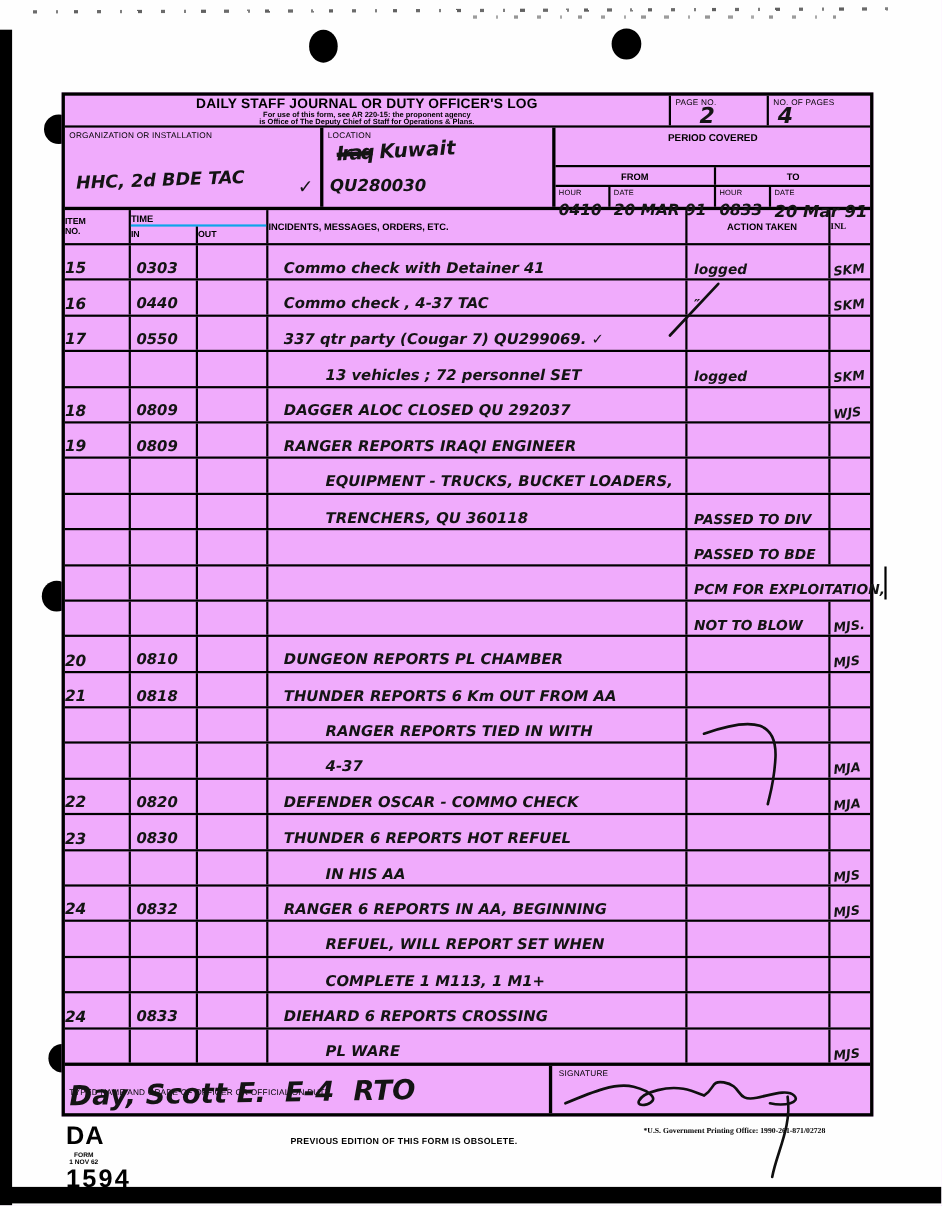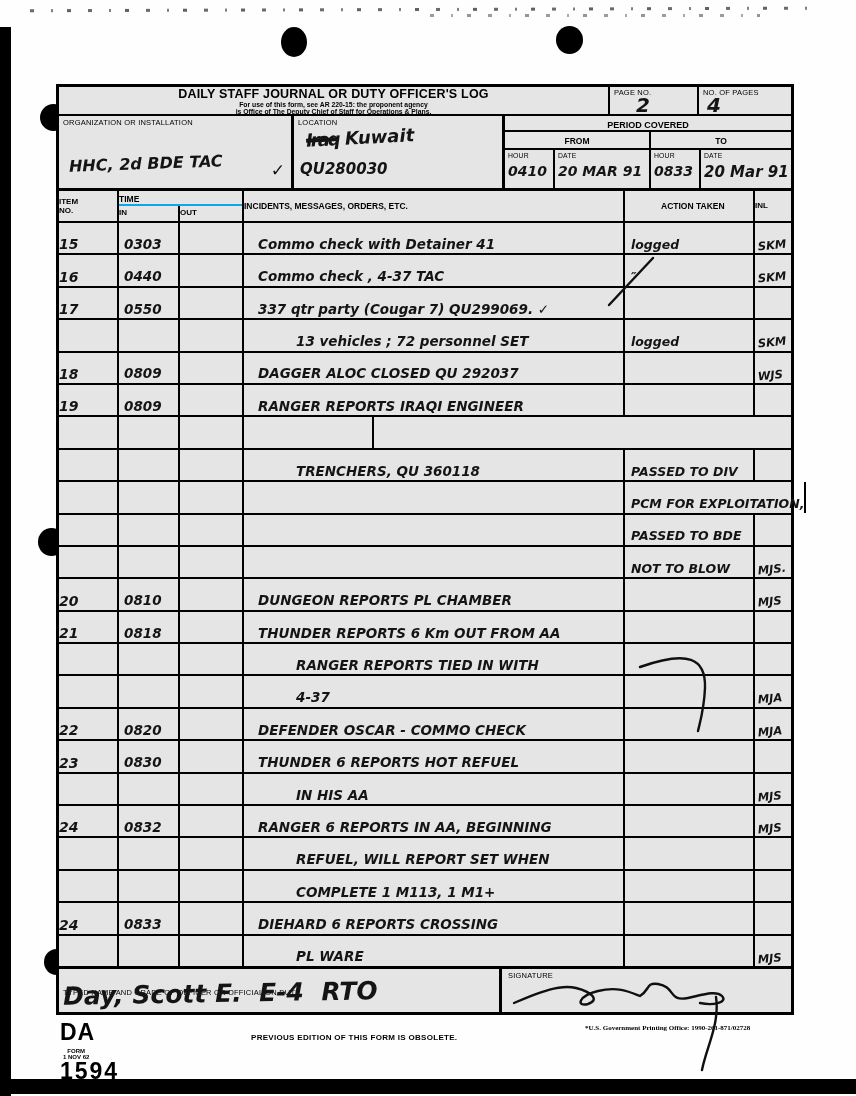--- a/index.html
+++ b/index.html
@@ -7,21 +7,21 @@
         font-family:"Liberation Sans",sans-serif;color:#000;overflow:hidden;}
 
   
   .noise-band{position:absolute;height:3px;opacity:.75;
     background:repeating-linear-gradient(90deg,#3a3a3a 0 4px,transparent 4px 21px,#555 21px 23px,transparent 23px 37px,#2d2d2d 37px 41px,transparent 41px 58px);}
   .edge-bar{position:absolute;background:#000;}
   .hole{position:absolute;background:#000;border-radius:50%;}
 
   
   .form{position:absolute;left:56px;top:84px;width:738px;height:931px;
-        border:3px solid #000;background:#e5e5e5;box-sizing:border-box;
+        border:3px solid #000;background:#f0abfc;box-sizing:border-box;
         display:flex;flex-direction:column;}
   .form *{box-sizing:border-box;}
 
   .flabel{font-size:7.5px;font-weight:normal;letter-spacing:.2px;line-height:9px;}
   .hw{font-family:"DejaVu Sans",sans-serif;font-style:italic;color:#141414;white-space:pre;}
 
   
   .hdr1{display:flex;height:29px;border-bottom:2px solid #000;}
   .title-cell{flex:0 0 551px;border-right:2px solid #000;text-align:center;padding-top:1px;overflow:hidden;}
   .form-title{font-size:12.5px;font-weight:bold;line-height:13px;letter-spacing:.2px;}
@@ -33,21 +33,21 @@
   
   .hdr2{display:flex;height:75px;border-bottom:3px solid #000;}
   .org-cell{flex:0 0 235px;border-right:3px solid #000;position:relative;padding:2px 0 0 4px;}
   .org-hw{position:absolute;left:10px;top:38px;font-size:16px;transform:rotate(-2deg);font-weight:600;}
   .org-check{position:absolute;right:6px;top:44px;font-size:17px;font-weight:bold;}
   .loc-cell{flex:0 0 211px;border-right:3px solid #000;position:relative;padding:2px 0 0 4px;}
   .loc-line1{position:absolute;left:12px;top:11px;font-size:18px;font-weight:600;transform:rotate(-3deg);}
   .scratched{text-decoration:line-through;text-decoration-thickness:4px;letter-spacing:-2px;}
   .loc-line2{position:absolute;left:6px;top:44px;font-size:15px;font-weight:600;}
   .period-cell{flex:1;display:flex;flex-direction:column;}
-  .pc-title{height:16px;border-bottom:2px solid #000;text-align:center;font-size:9px;font-weight:bold;padding-top:4px;}
+  .pc-title{height:36px;border-bottom:2px solid #000;text-align:center;font-size:9px;font-weight:bold;padding-top:4px;}
   .pc-fromto{display:flex;height:18px;border-bottom:2px solid #000;}
   .pc-from{flex:0 0 146px;border-right:2px solid #000;text-align:center;font-size:8.5px;font-weight:bold;padding-top:4px;}
   .pc-to{flex:1;text-align:center;font-size:8.5px;font-weight:bold;padding-top:4px;}
   .pc-vals{display:flex;flex:1;}
   .pc-c{position:relative;padding:1px 0 0 3px;}
   .pc-c .hw{position:absolute;left:3px;top:13px;font-size:14px;font-weight:600;}
   .pc-hour1{flex:0 0 50px;border-right:2px solid #000;}
   .pc-date1{flex:0 0 96px;border-right:2px solid #000;}
   .pc-hour2{flex:0 0 50px;border-right:2px solid #000;}
   .pc-date2{flex:1;}
@@ -56,21 +56,21 @@
   .thead{display:flex;height:32px;border-bottom:2px solid #000;font-weight:bold;}
   .th{border-right:2px solid #000;text-align:left;}
   .th-item{flex:0 0 60px;font-size:8px;line-height:9px;padding-top:6px;}
   .th-time{flex:0 0 125px;display:flex;flex-direction:column;}
   .th-time-top{height:15px;border-bottom:2px solid #0ea5e9;font-size:8.5px;padding-top:3px;}
   .th-time-bot{display:flex;flex:1;font-size:8px;}
   .th-in{flex:0 0 61px;border-right:2px solid #000;padding-top:2px;}
   .th-out{flex:1;padding-top:2px;}
   .th-inc{flex:0 0 381px;font-size:8.5px;padding-top:10px;}
   .th-act{flex:0 0 130px;font-size:8.5px;padding-top:10px;padding-left:36px;}
-  .th-inl{flex:1;border-right:none;font-size:8px;padding-top:10px;}
+  .th-inl{flex:1;border-right:none;font-size:8px;padding-top:10px;font-family:Liberation Serif, serif;}
 
   
   .tbody{flex:1;display:flex;flex-direction:column;}
   .trow{flex:1;display:flex;border-bottom:2px solid #000;}
   .trow:last-child{border-bottom:3px solid #000;}
   .c{border-right:2px solid #000;display:flex;align-items:flex-end;overflow:visible;
      padding-bottom:2px;line-height:1;}
   .c-item{flex:0 0 60px;font-size:14px;padding-left:0;font-weight:600;}
   .c-in{flex:0 0 61px;font-size:13.5px;padding-left:5px;font-weight:600;}
   .c-out{flex:0 0 64px;}
@@ -83,21 +83,21 @@
   .frow{height:43px;display:flex;}
   .f-name{flex:0 0 443px;border-right:3px solid #000;position:relative;padding:19px 0 0 4px;}
   .f-name-hw{position:absolute;left:4px;top:10px;font-size:25px;font-weight:600;transform:rotate(-1deg);}
   .f-sig{flex:1;position:relative;padding:2px 0 0 6px;}
 
   
   .daline{position:absolute;left:60px;top:1021px;display:flex;align-items:flex-start;flex-direction:column;}
   .da-big{font-size:23px;font-weight:bold;letter-spacing:1px;line-height:22px;}
   .da-stack{font-size:6px;font-weight:bold;line-height:6px;margin:5px 2px 0 3px;text-align:center;}
   .da-num{font-size:23px;font-weight:bold;line-height:22px;letter-spacing:2px;}
-  .obsolete{position:absolute;left:251px;top:1033px;font-size:8px;font-weight:bold;letter-spacing:.3px;}
+  .obsolete{position:absolute;left:264px;top:1033px;font-size:8px;font-weight:bold;letter-spacing:.3px;}
   .gpo{position:absolute;left:585px;top:1024px;font-size:7px;font-weight:bold;
        font-family:"Liberation Serif",serif;}
 
   svg.ink{position:absolute;left:0;top:0;pointer-events:none;}
 </style>
 </head>
 <body>
 
 <div class="page">
 
@@ -236,48 +236,49 @@
     <div class="c c-out hw"></div>
     <div class="c c-inc hw">RANGER REPORTS IRAQI ENGINEER</div>
     <div class="c c-act hw"></div>
     <div class="c c-inl hw"></div>
   </div>
 
   <div class="trow">
     <div class="c c-item hw"></div>
     <div class="c c-in hw"></div>
     <div class="c c-out hw"></div>
+    <div class="c c-inc hw indent">EQUIPMENT - TRUCKS, BUCKET LOADERS,</div>
     <div class="c c-act hw"></div>
     <div class="c c-inl hw"></div>
   </div>
 
   <div class="trow">
     <div class="c c-item hw"></div>
     <div class="c c-in hw"></div>
     <div class="c c-out hw"></div>
     <div class="c c-inc hw indent">TRENCHERS, QU 360118</div>
     <div class="c c-act hw">PASSED TO DIV</div>
     <div class="c c-inl hw"></div>
   </div>
 
   <div class="trow">
     <div class="c c-item hw"></div>
     <div class="c c-in hw"></div>
     <div class="c c-out hw"></div>
     <div class="c c-inc hw"></div>
+    <div class="c c-act hw">PASSED TO BDE</div>
+    <div class="c c-inl hw"></div>
+  </div>
+
+  <div class="trow">
+    <div class="c c-item hw"></div>
+    <div class="c c-in hw"></div>
+    <div class="c c-out hw"></div>
+    <div class="c c-inc hw"></div>
     <div class="c c-act hw">PCM FOR EXPLOITATION,</div>
-    <div class="c c-inl hw"></div>
-  </div>
-
-  <div class="trow">
-    <div class="c c-item hw"></div>
-    <div class="c c-in hw"></div>
-    <div class="c c-out hw"></div>
-    <div class="c c-inc hw"></div>
-    <div class="c c-act hw">PASSED TO BDE</div>
     <div class="c c-inl hw"></div>
   </div>
 
   <div class="trow">
     <div class="c c-item hw"></div>
     <div class="c c-in hw"></div>
     <div class="c c-out hw"></div>
     <div class="c c-inc hw"></div>
     <div class="c c-act hw">NOT TO BLOW</div>
     <div class="c c-inl hw">MJS.</div>

